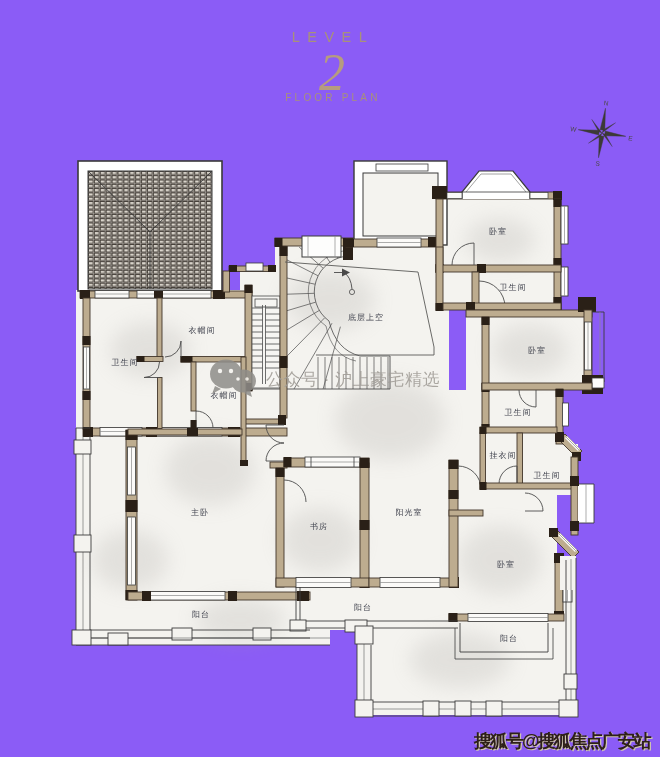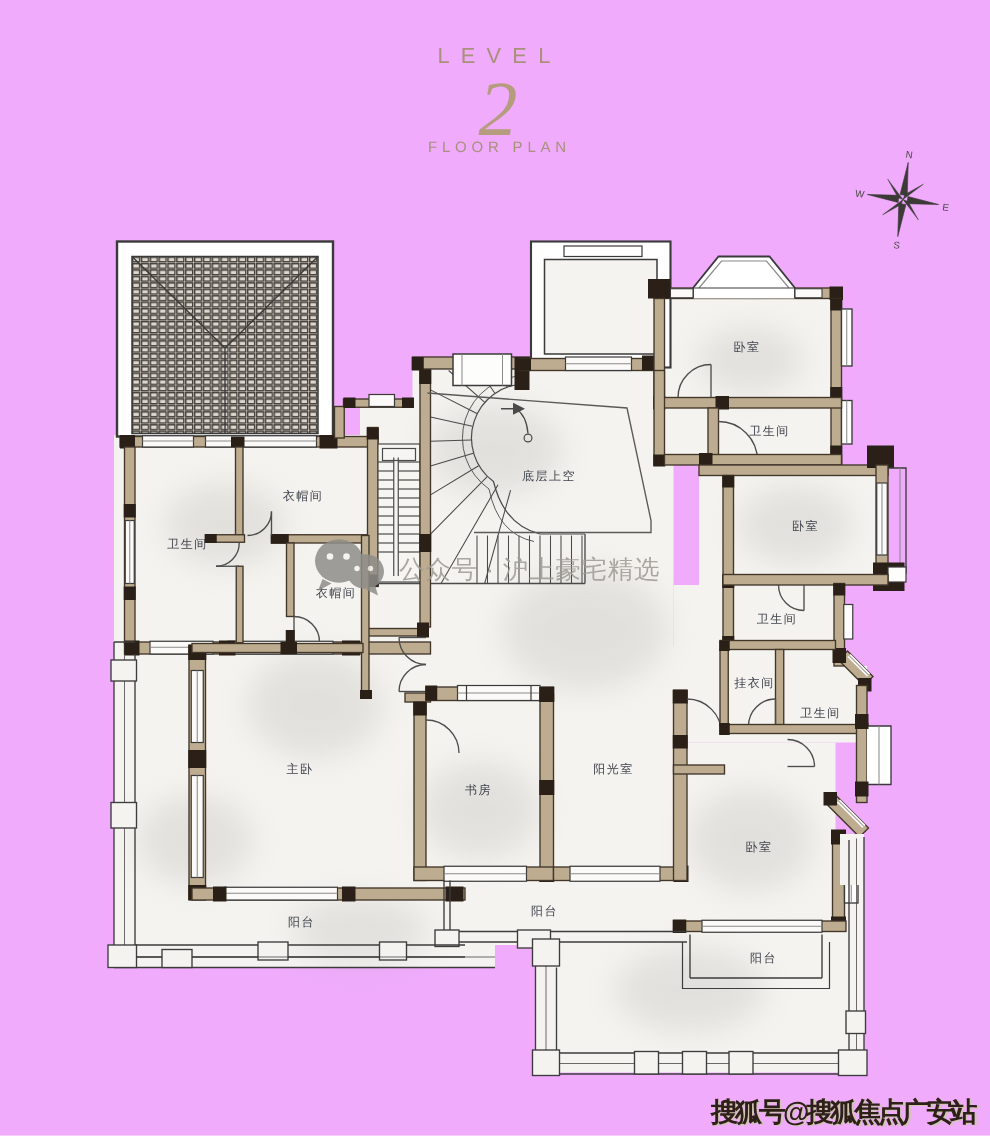--- a/index.html
+++ b/index.html
@@ -1,16 +1,16 @@
 <!DOCTYPE html>
 <html><head>
 <meta charset="utf-8">
 <style>
   html,body{margin:0;padding:0;}
-  #page{position:relative;width:660px;height:757px;background:#f0abfc;overflow:hidden;font-family:"Liberation Sans",sans-serif;}
+  #page{position:relative;width:660px;height:757px;background:#8b5cf6;overflow:hidden;font-family:"Liberation Sans",sans-serif;}
   svg{position:absolute;left:0;top:0;}
   .rlab{font-family:"Liberation Sans",sans-serif;font-size:8px;fill:#40434e;letter-spacing:1px;}
 </style>
 </head>
 <body>
 <div id="page">
 <svg width="660" height="757" viewBox="0 0 660 757">
 <defs>
 
   <pattern id="brick" width="5.9" height="4.3" patternUnits="userSpaceOnUse" patternTransform="translate(88,171)">

